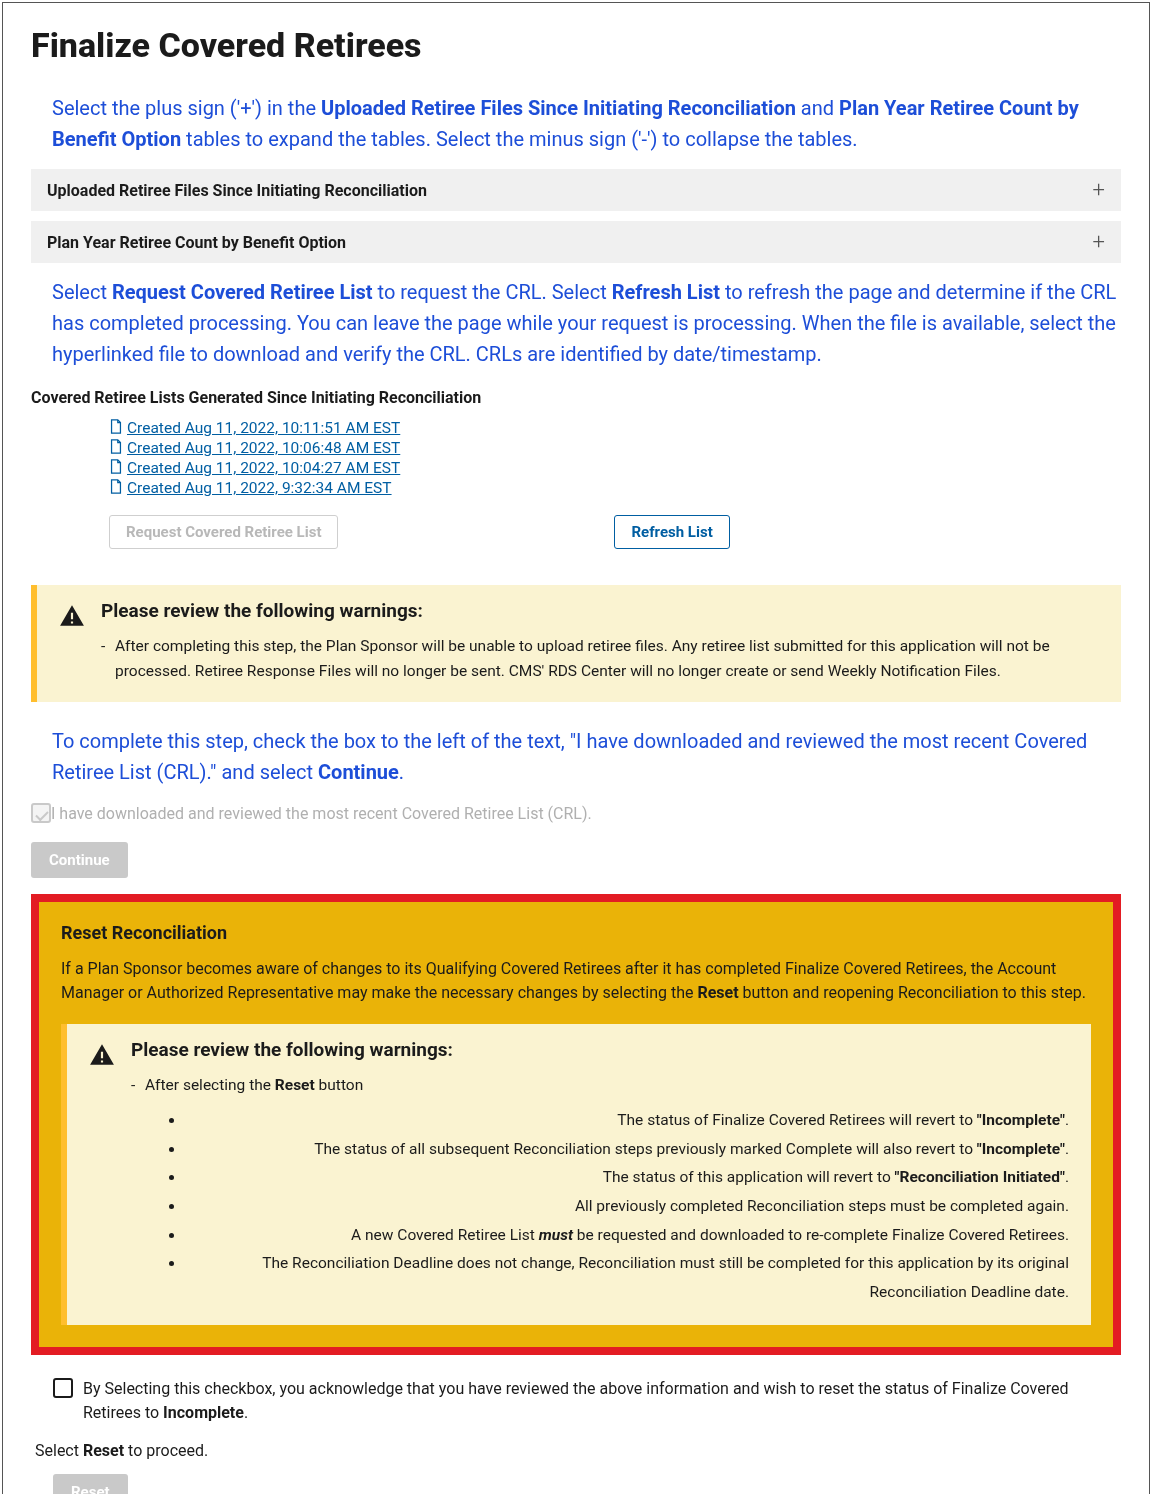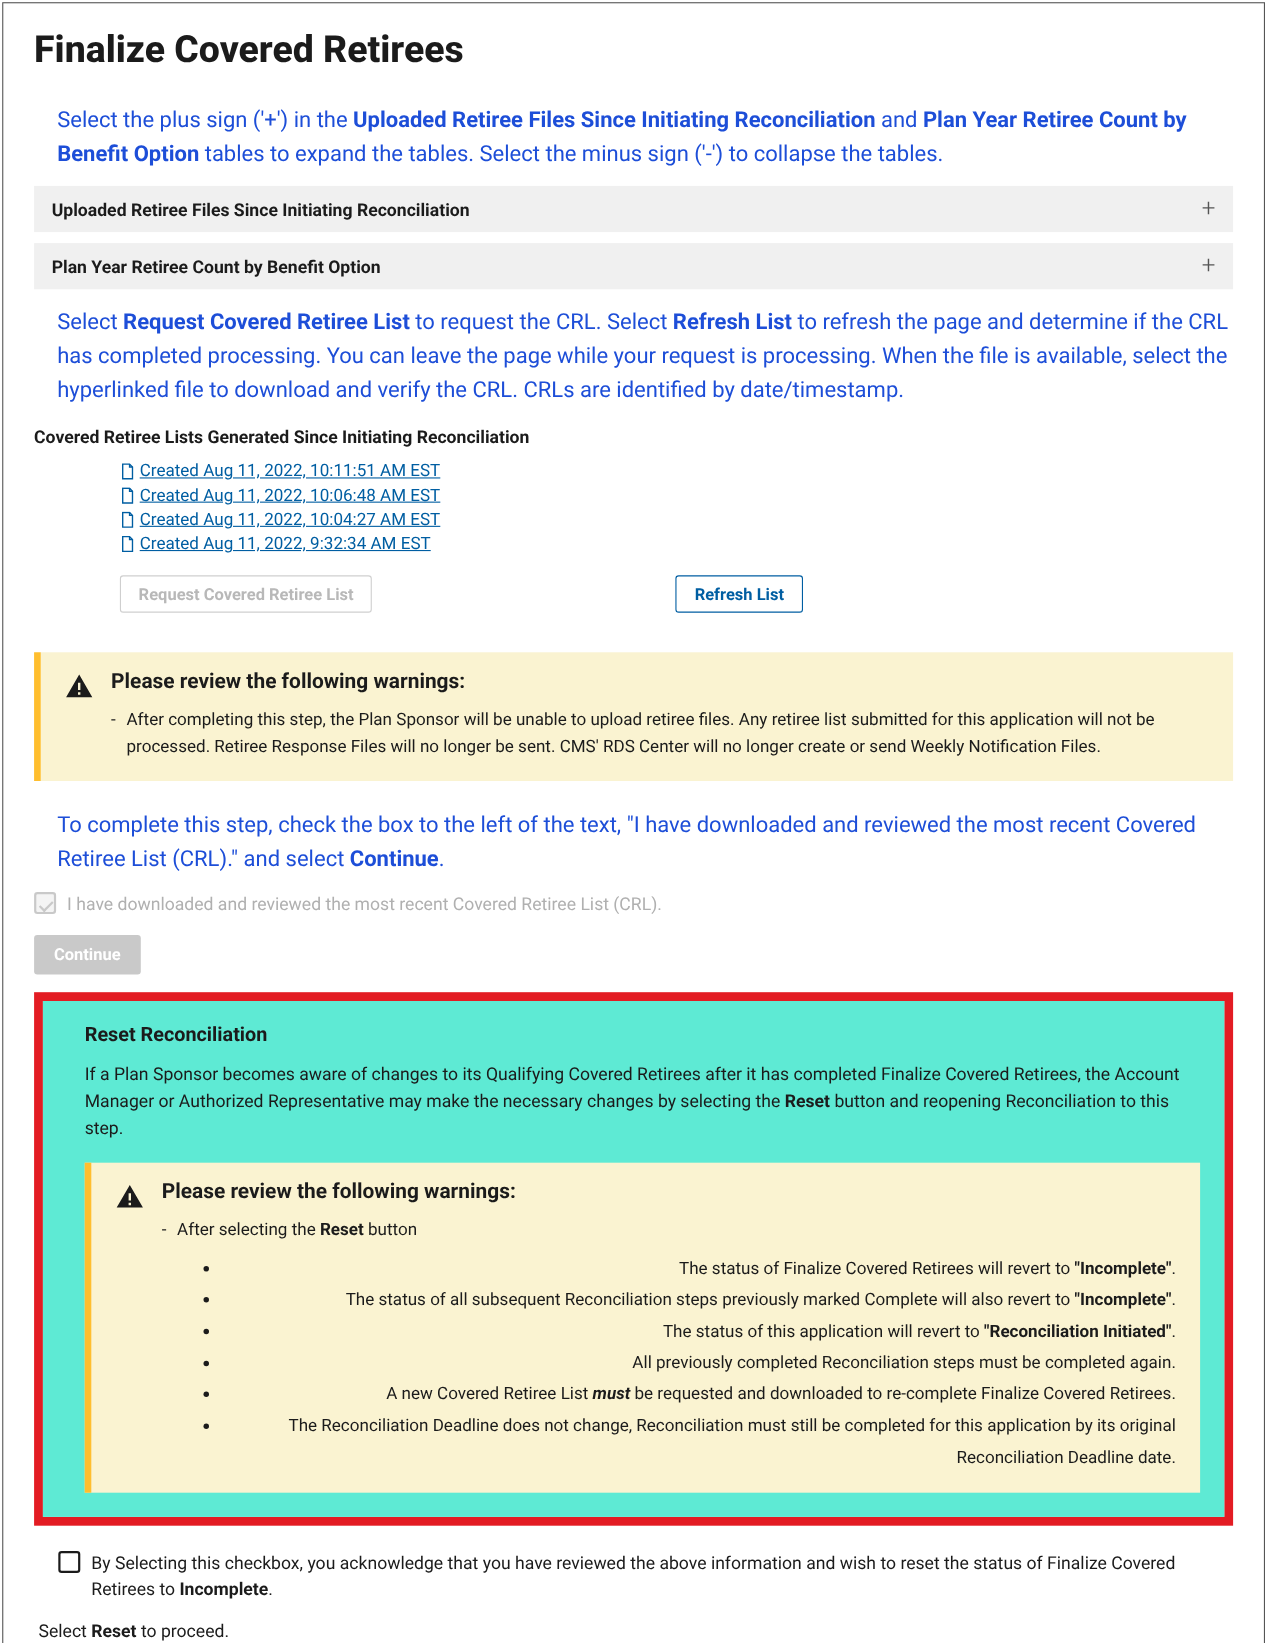--- a/index.html
+++ b/index.html
@@ -50,21 +50,21 @@
     margin: 18px 0 12px 0;
   }
   .crl-block {
     margin-left: 78px;
     margin-bottom: 16px;
   }
   .crl-block a {
     color: #005ea2;
     font-size: 15.5px;
     display: inline-flex;
-    align-items: flex-end;
+    align-items: flex-start;
     gap: 4px;
     margin-bottom: 2px;
   }
   .crl-block .file-icon {
     width: 14px; height: 16px;
     display: inline-block;
   }
   .btn-row {
     display: flex;
     gap: 276px;
@@ -143,21 +143,20 @@
     text-align: right;
   }
   .alert ul.bullets li {
     list-style: disc;
     font-size: 15.5px;
     line-height: 1.85;
   }
   .checkbox-row {
     display: flex;
     align-items: flex-start;
-    gap: 10px;
     font-size: 16px;
     margin-bottom: 16px;
     line-height: 1.5;
   }
   .checkbox-row .cb {
     width: 20px;
     height: 20px;
     border: 2px solid #757575;
     border-radius: 3px;
     flex: 0 0 20px;
@@ -178,22 +177,22 @@
     border-bottom: 2px solid #c9c9c9;
     transform: rotate(-45deg);
   }
   .red-frame {
     border: 8px solid #e31c23;
     padding: 0;
     margin-top: 16px;
     margin-bottom: 10px;
   }
   .reset-box {
-    background: #5eead4;
-    padding: 20px 22px 4px 38px;
+    background: #eab308;
+    padding: 20px 22px 4px 22px;
   }
   .reset-box h2 {
     font-size: 18px;
     font-weight: 700;
     margin-bottom: 14px;
   }
   .reset-box p {
     font-size: 16px;
     line-height: 1.55;
     margin-bottom: 18px;

